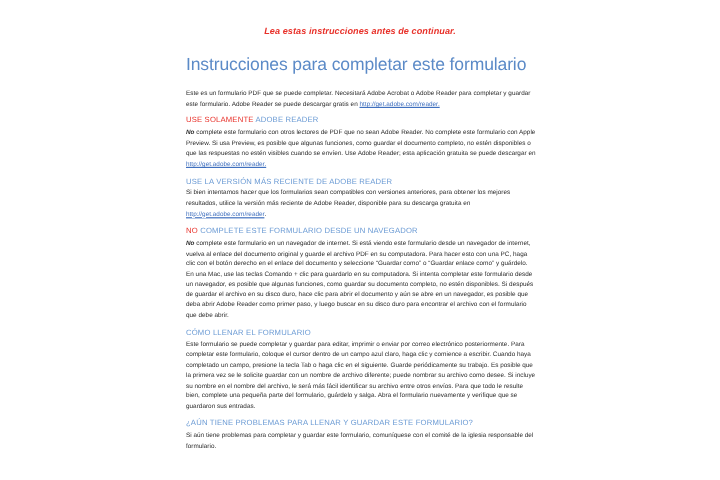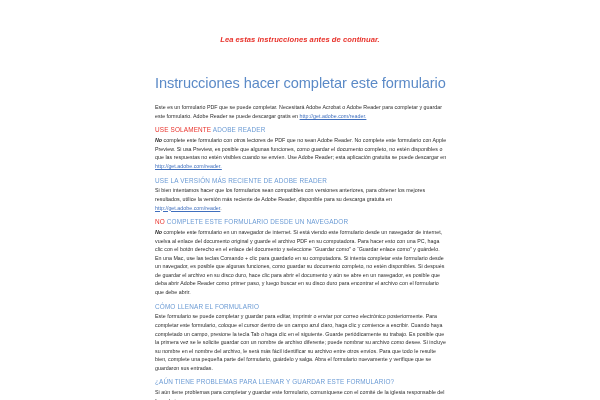--- a/index.html
+++ b/index.html
@@ -25,23 +25,22 @@
   }
 
   
   .notice {
     text-align: center;
     color: #e8312a;
     font-weight: bold;
     font-style: italic;
     font-size: 7.6px;
     letter-spacing: 0.05px;
-    padding-top: 7px;
+    padding-top: 22px;
     line-height: 1;
-    margin-top: 29px;
   }
 
   
   .content {
     position: absolute;
     left: 155px;
     top: 45px;
     width: 292px;
   }
 
@@ -87,21 +86,21 @@
 </style>
 </head>
 <body>
 
 <div class="page">
 
   <div class="notice">Lea estas instrucciones antes de continuar.</div>
 
   <div class="content">
 
-    <h1 class="doc-title">Instrucciones hacer completar este formulario</h1>
+    <h1 class="doc-title">Instrucciones para completar este formulario</h1>
 
     <p class="body">
       <span>Este es un formulario PDF que se puede completar. Necesitará Adobe Acrobat o Adobe Reader para completar y guardar este formulario. Adobe Reader se puede descargar gratis en </span><a class="link" href="#">http://get.adobe.com/reader.</a>
     </p>
 
     <div>
 
       <h2 class="section"><span class="hl">USE SOLAMENTE </span><span>ADOBE READER</span></h2>
       <p class="body"><span class="bi">No</span><span> complete este formulario con otros lectores de PDF que no sean Adobe Reader. No complete este formulario con Apple Preview. Si usa Preview, es posible que algunas funciones, como guardar el documento completo, no estén disponibles o que las respuestas no estén visibles cuando se envíen. Use Adobe Reader; esta aplicación gratuita se puede descargar en </span><a class="link" href="#">http://get.adobe.com/reader.</a><span></span></p>
 

